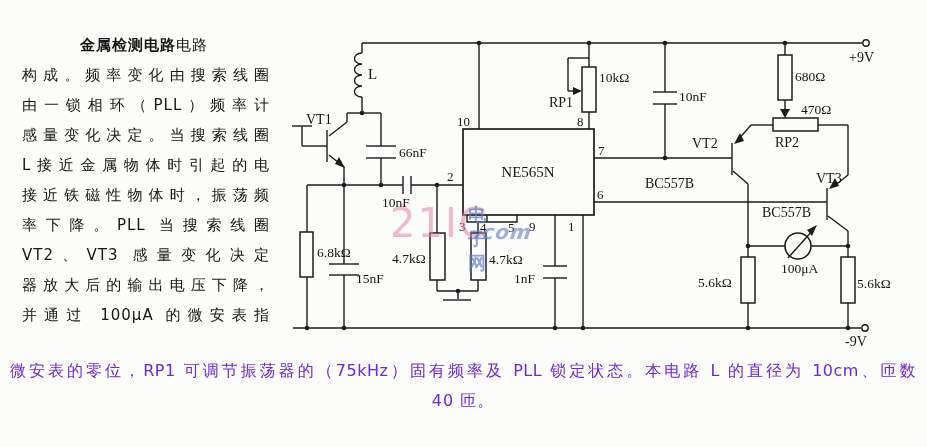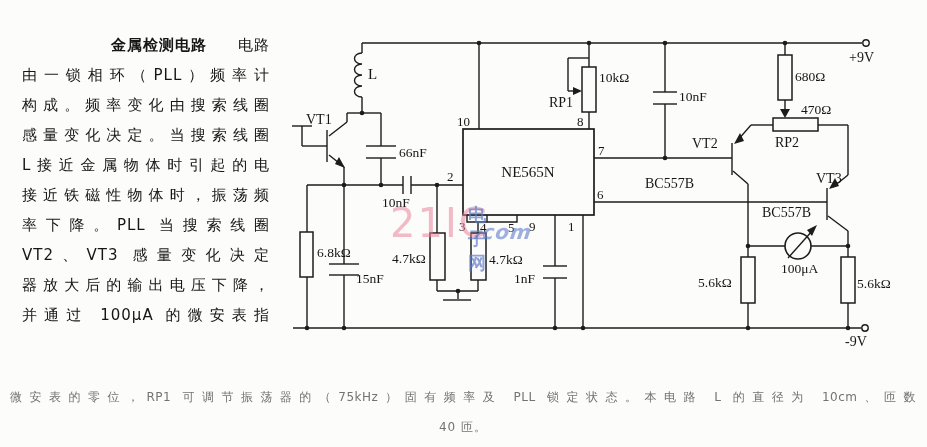--- a/index.html
+++ b/index.html
@@ -11,26 +11,26 @@
   }
   .text-col{
     position:absolute;left:22px;top:30px;width:248px;
     font-size:15px;line-height:30px;color:#161616;
   }
   .tline{
     height:30px;white-space:nowrap;
     text-align:justify;text-align-last:justify;
     letter-spacing:1px;
   }
-  .tline.first{display:flex;justify-content:space-between;align-items:baseline;letter-spacing:1px;}
+  .tline.first{display:flex;align-items:baseline;letter-spacing:1px;}
   .tline.first .indent{width:58px;flex:none;}
   .tline.first b{font-weight:bold;}
   .bottom-lines{
-    position:absolute;left:10px;top:382px;width:906px;
-    font-size:12px;line-height:30px;color:#737373;
+    position:absolute;left:10px;top:356px;width:906px;
+    font-size:16px;line-height:30px;color:#6d28d9;
   }
   .bline1{text-align:justify;text-align-last:justify;white-space:nowrap;letter-spacing:0.5px;}
   .bline2{text-align:center;letter-spacing:1px;}
   svg#schem{position:absolute;left:0;top:0;width:927px;height:447px;}
   svg#schem line,svg#schem path,svg#schem polyline{stroke:#1c1c1c;stroke-width:1.4;fill:none;}
   svg#schem rect.rbox{fill:#fcfcfa;stroke:#1c1c1c;stroke-width:1.5;}
   svg#schem rect.icbox{fill:#fcfcfa;stroke:#1c1c1c;stroke-width:1.7;}
   svg#schem circle.dot{fill:#1c1c1c;stroke:none;}
   svg#schem circle.term{fill:#fcfcfa;stroke:#1c1c1c;stroke-width:1.4;}
   svg#schem circle.meterbody{fill:#fcfcfa;stroke:#1c1c1c;stroke-width:1.6;}
@@ -295,22 +295,22 @@
   <span class="wm-site">电子网</span>
   <span class="wm-suffix">.com</span>
 </div>
 
 <div class="text-col">
   <div class="tline first">
     <span class="indent"></span>
     <b>金属检测电路</b>
     <span>电路</span>
   </div>
+  <div class="tline">构成。频率变化由搜索线圈</div>
   <div class="tline">由一锁相环（PLL）频率计</div>
-  <div class="tline">构成。频率变化由搜索线圈</div>
   <div class="tline">感量变化决定。当搜索线圈</div>
   <div class="tline">L接近金属物体时引起的电</div>
   <div class="tline">接近铁磁性物体时，振荡频</div>
   <div class="tline">率下降。PLL 当搜索线圈</div>
   <div class="tline">VT2、VT3 感量变化决定</div>
   <div class="tline">器放大后的输出电压下降，</div>
   <div class="tline">并通过 100μA 的微安表指</div>
 </div>
 
 <div class="bottom-lines">

